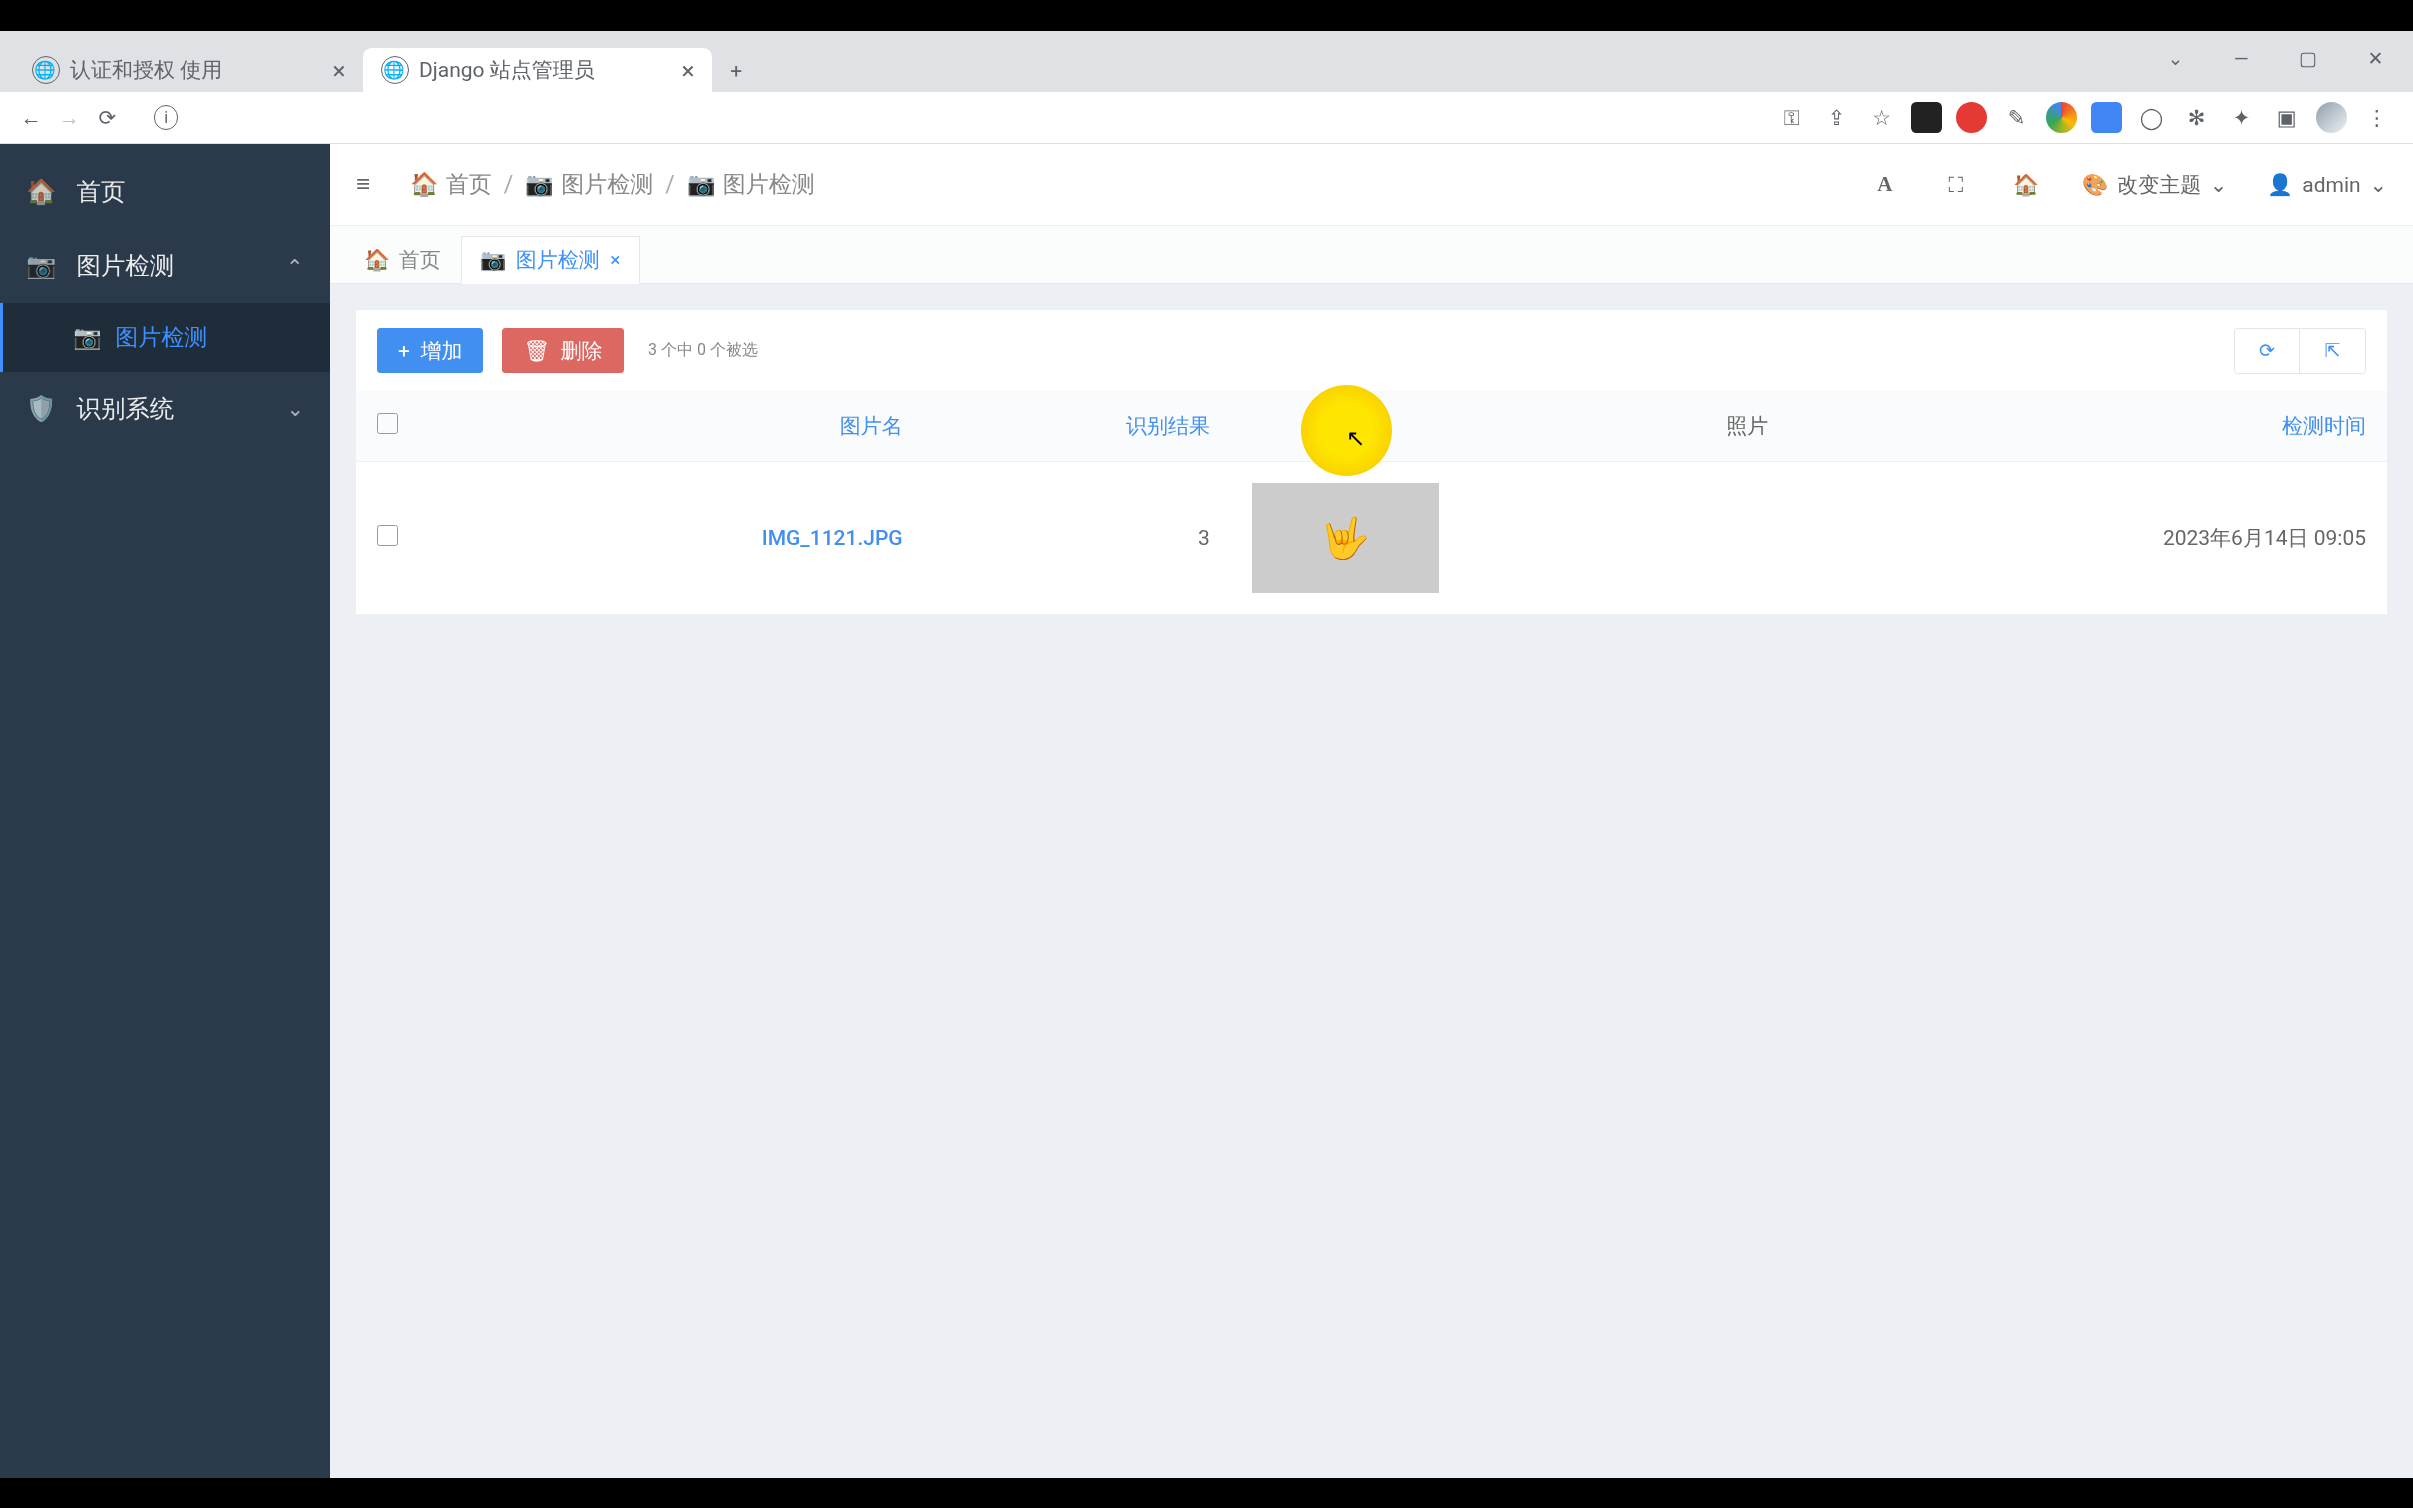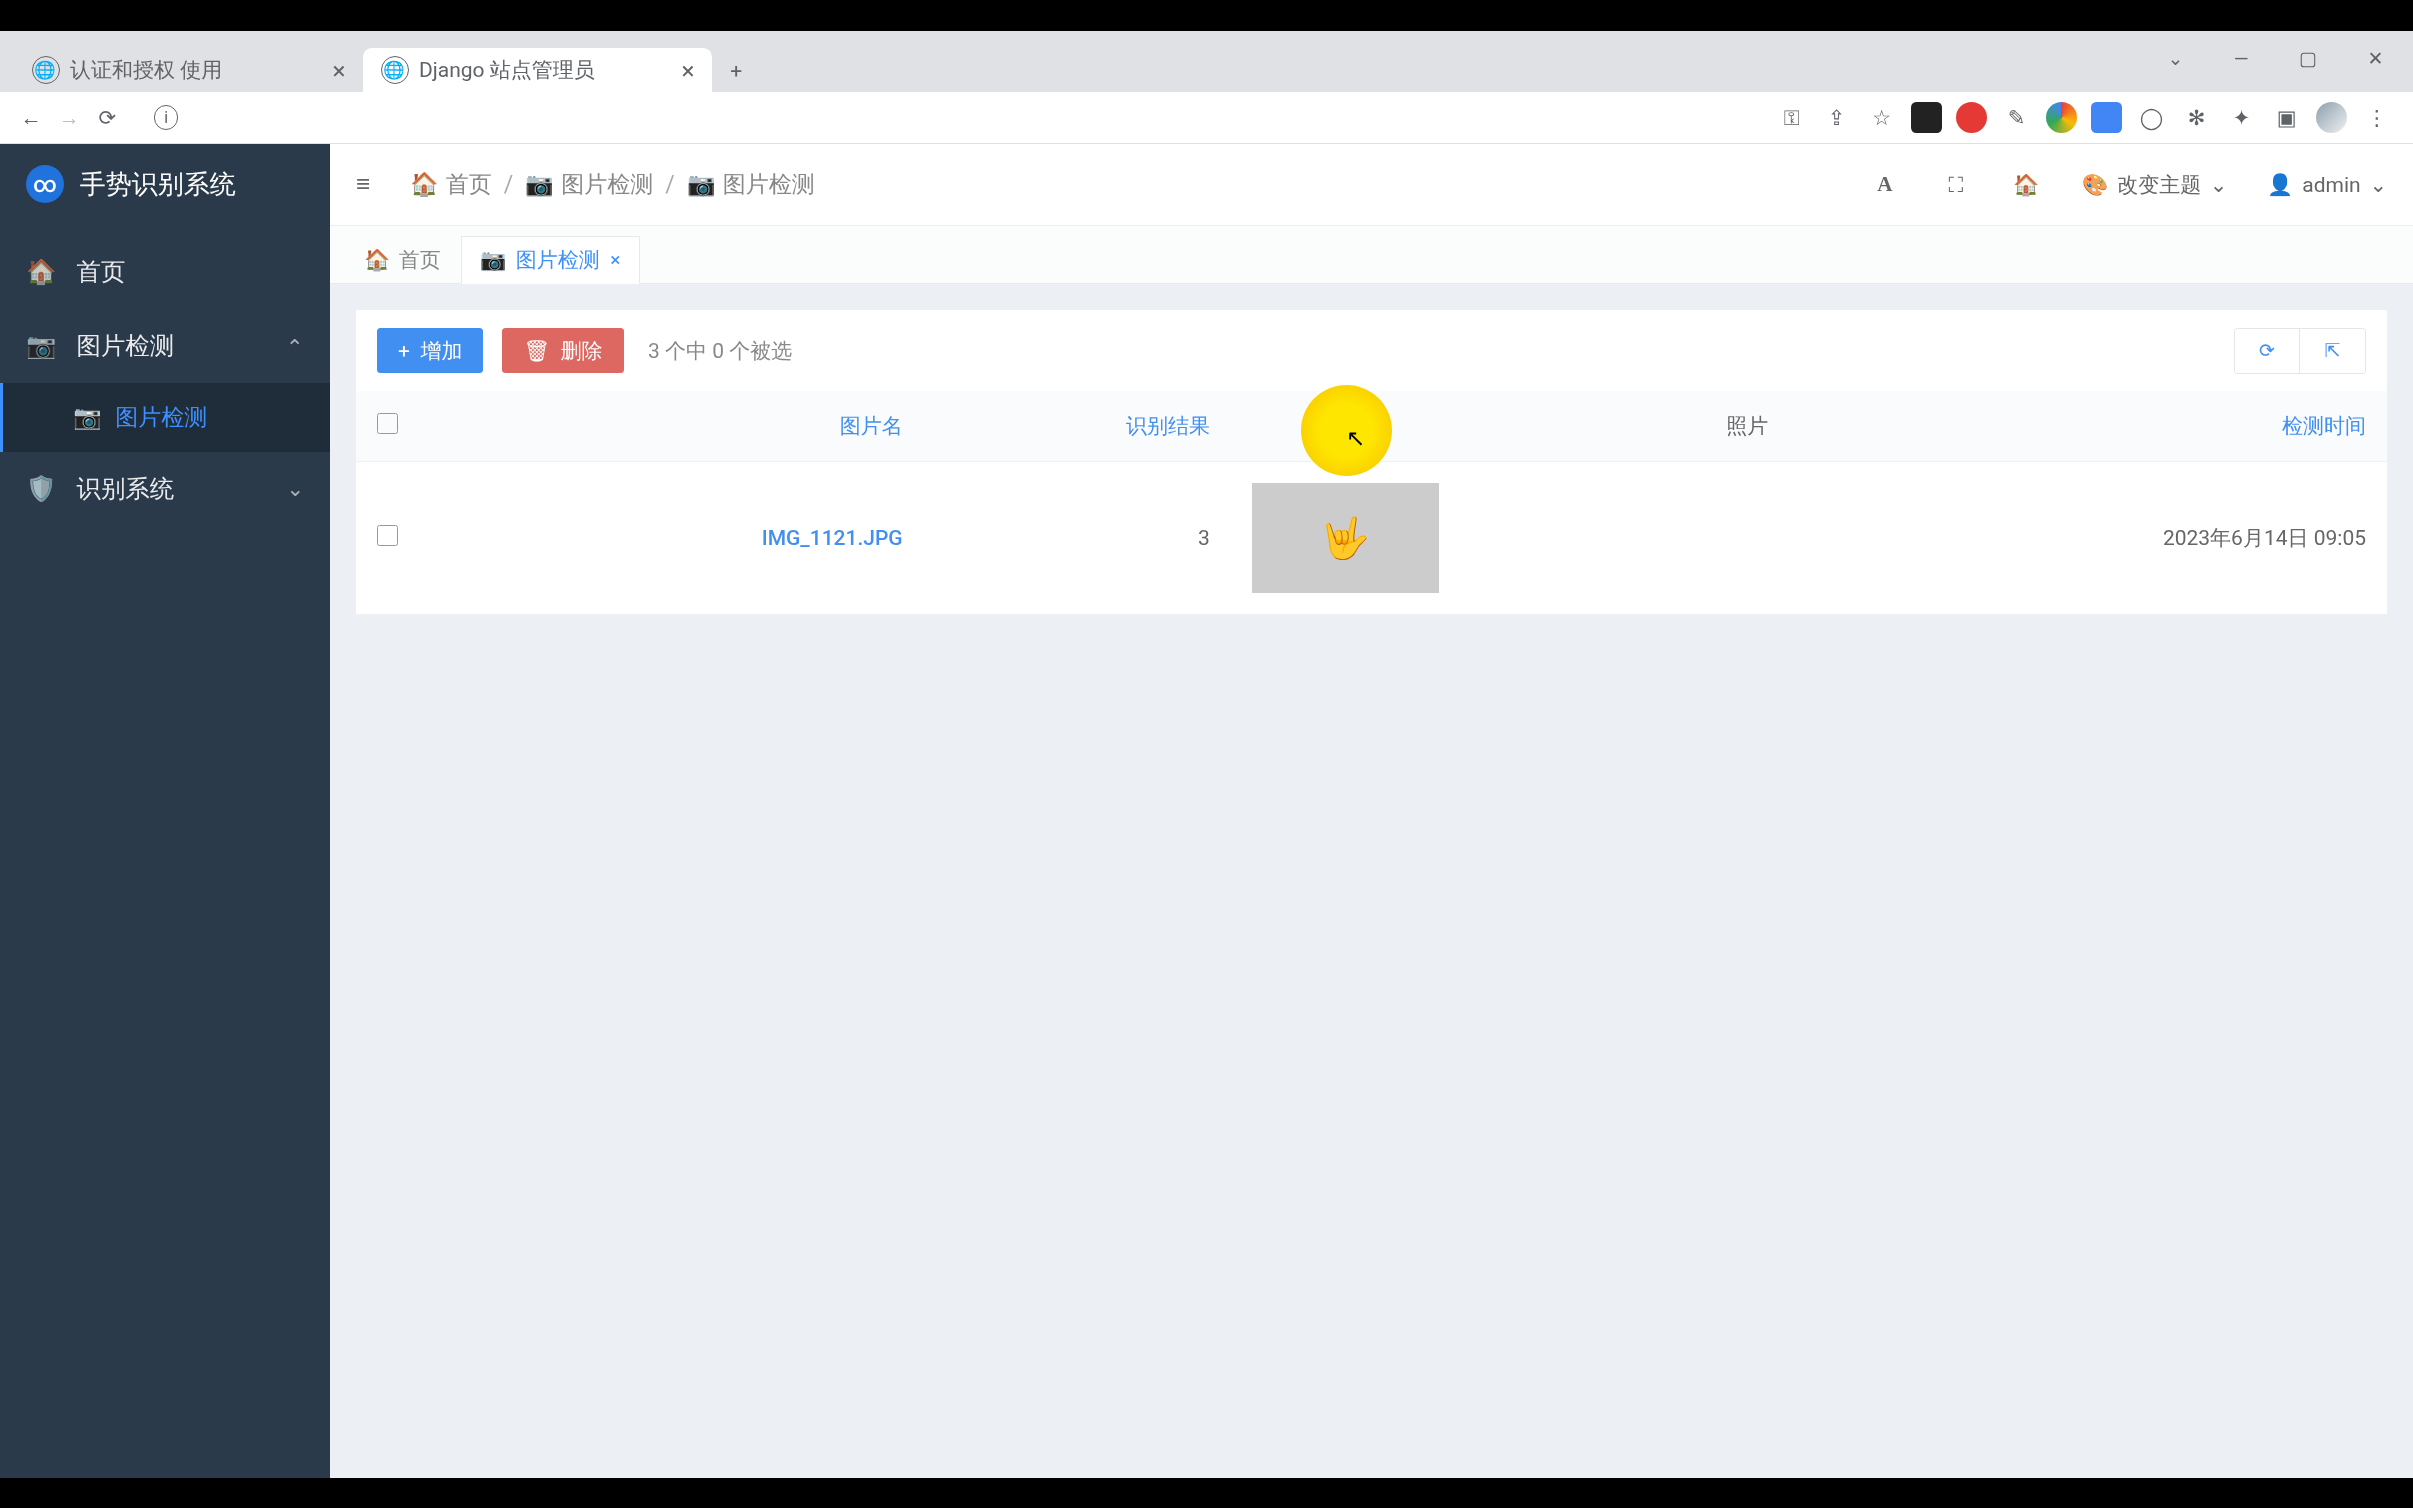--- a/index.html
+++ b/index.html
@@ -62,21 +62,21 @@
     .page-tab .pti { margin-right:8.7px; }
     .page-tab .close-x { margin-left:10.5px; font-size:19px; color:#3e90ff; }
 
     .content-wrap { padding: 26px; }
     .card { background:#fff; border-radius:1.7px; }
     .card-toolbar { display:flex; align-items:center; padding: 17.5px 21px; }
     .btn { display:inline-flex; align-items:center; padding: 8.7px 21px; border-radius:3.5px; font-size:21px; color:#fff; height:45px; }
     .btn-primary { background:#418ff0; margin-right: 19px; }
     .btn-danger { background:#dd6761; }
     .btn .bi { margin-right:10.5px; }
-    .selection-info{ margin-left:24.4px; font-size:21px; color:#888; }
+    .selection-info{ margin-left:24.4px; font-size:16px; color:#888; }
     .card-actions { margin-left:auto; display:flex; border:0.9px solid #e5e5e5; border-radius:3.5px; }
     .ca-btn { width:65px; height:44px; display:flex; align-items:center; justify-content:center; color:#418ff0; font-size:19px; }
     .ca-btn:first-child { border-right:0.9px solid #e5e5e5; }
 
     table { width:100%; border-collapse:collapse; }
     th, td { text-align:right; padding: 21px; font-size: 21px; border-bottom: 0.9px solid #f0f0f0; }
     th { color:#418ff0; font-weight:500; background:#f9fbfc; }
     th.plain, td { color:#666;}
     td.link a { color:#418ff0; text-decoration:none; font-weight:500;margin-left:24px; }
     .chk { width:21px; height:21px; border: 1.7px solid #999; border-radius:2.6px; display:inline-block; }
@@ -136,24 +136,20 @@
         <span>✦</span>
         <span>▣</span>
         <span class="avatar-circle"></span>
         <span>⋮</span>
       </div>
     </div>
 
     <div class="app">
 
       <div class="sidebar">
-        <div class="logo-row">
-          <span class="logo-circle"></span>
-          <span>手势识别系统</span>
-        </div>
         <div class="side-menu">
           <div class="side-item">
             <span class="mi glyph">🏠</span>
             <span>首页</span>
           </div>
           <div class="side-item expandable open">
             <span class="mi glyph">📷</span>
             <span>图片检测</span>
           </div>
           <div class="side-sub">

